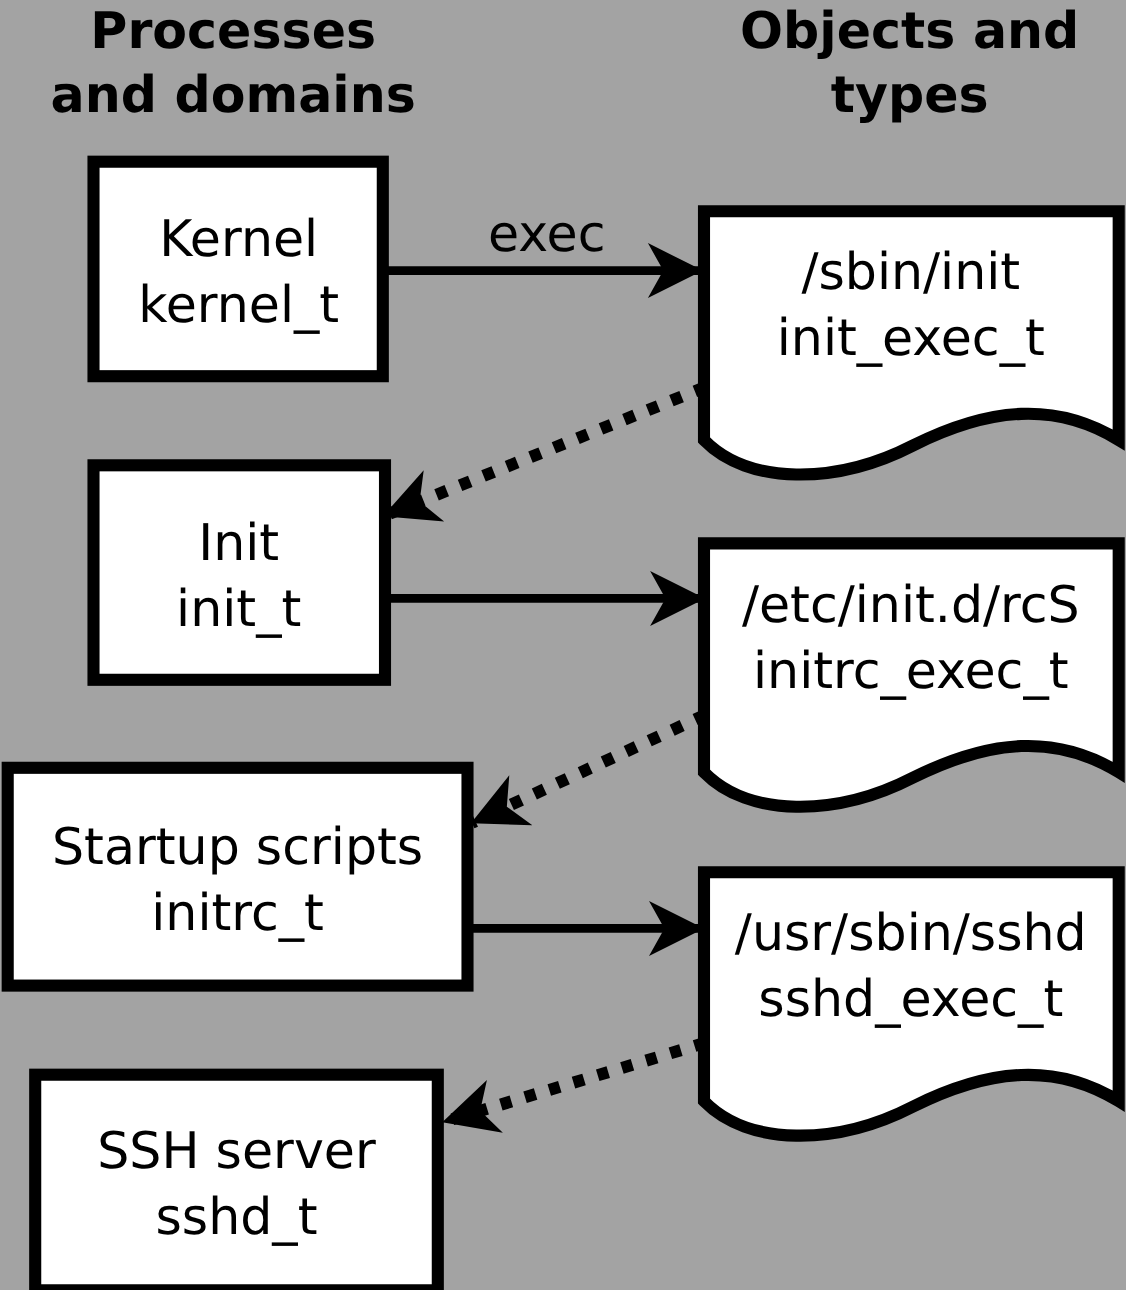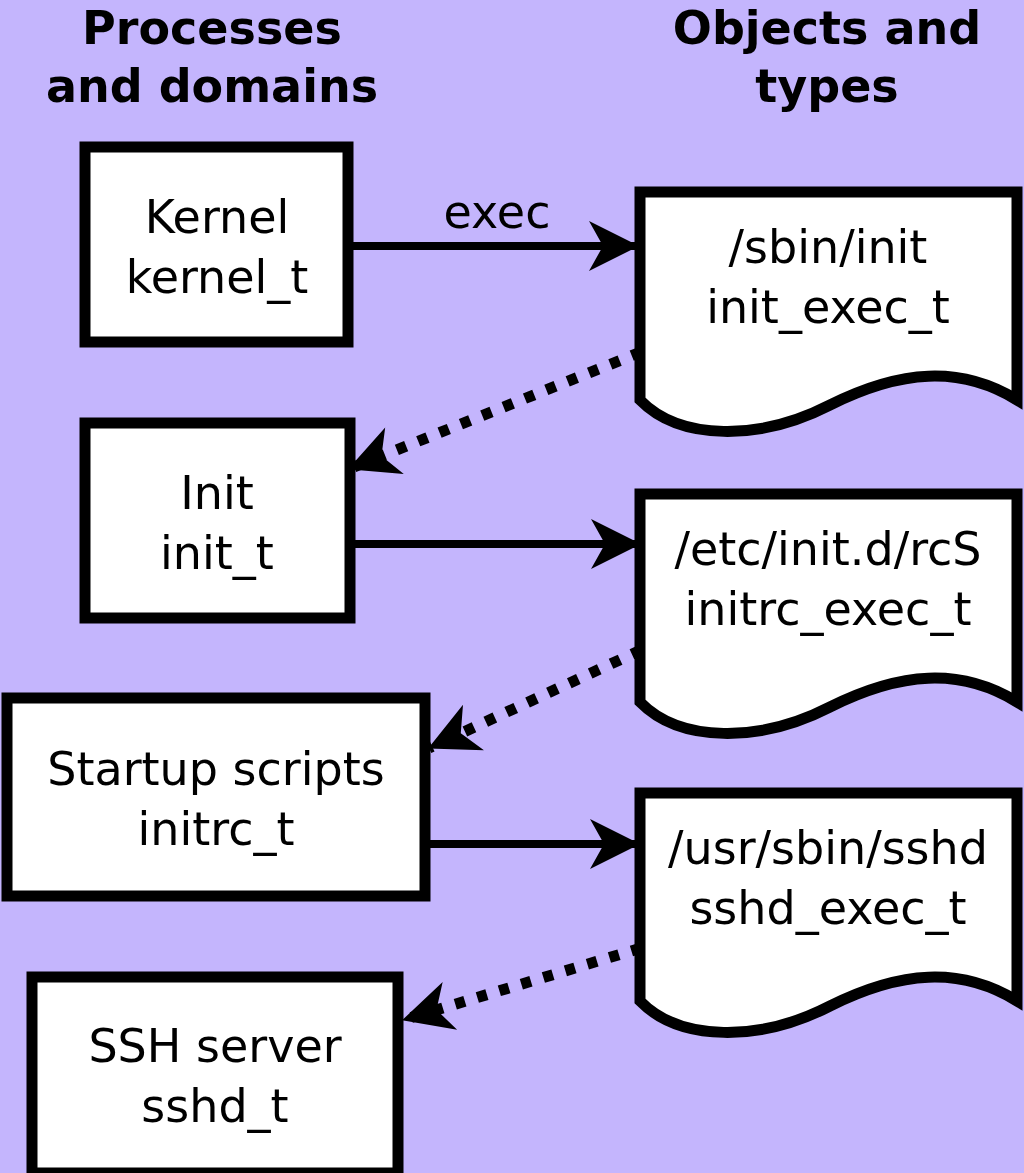--- a/index.html
+++ b/index.html
@@ -4,21 +4,21 @@
 <style>
   html, body {
     margin: 0;
     padding: 0;
     background: #ffffff;
   }
   .stage {
     width: 1024px;
     height: 1173px;
     position: relative;
-    background: #c4b5fd;
+    background: #a3a3a3;
     overflow: hidden;
   }
   svg { display: block; }
   .t {
     font-family: "DejaVu Sans", "Liberation Sans", sans-serif;
     font-size: 46px;
     fill: #000000;
     text-anchor: middle;
   }
   .hdr {

